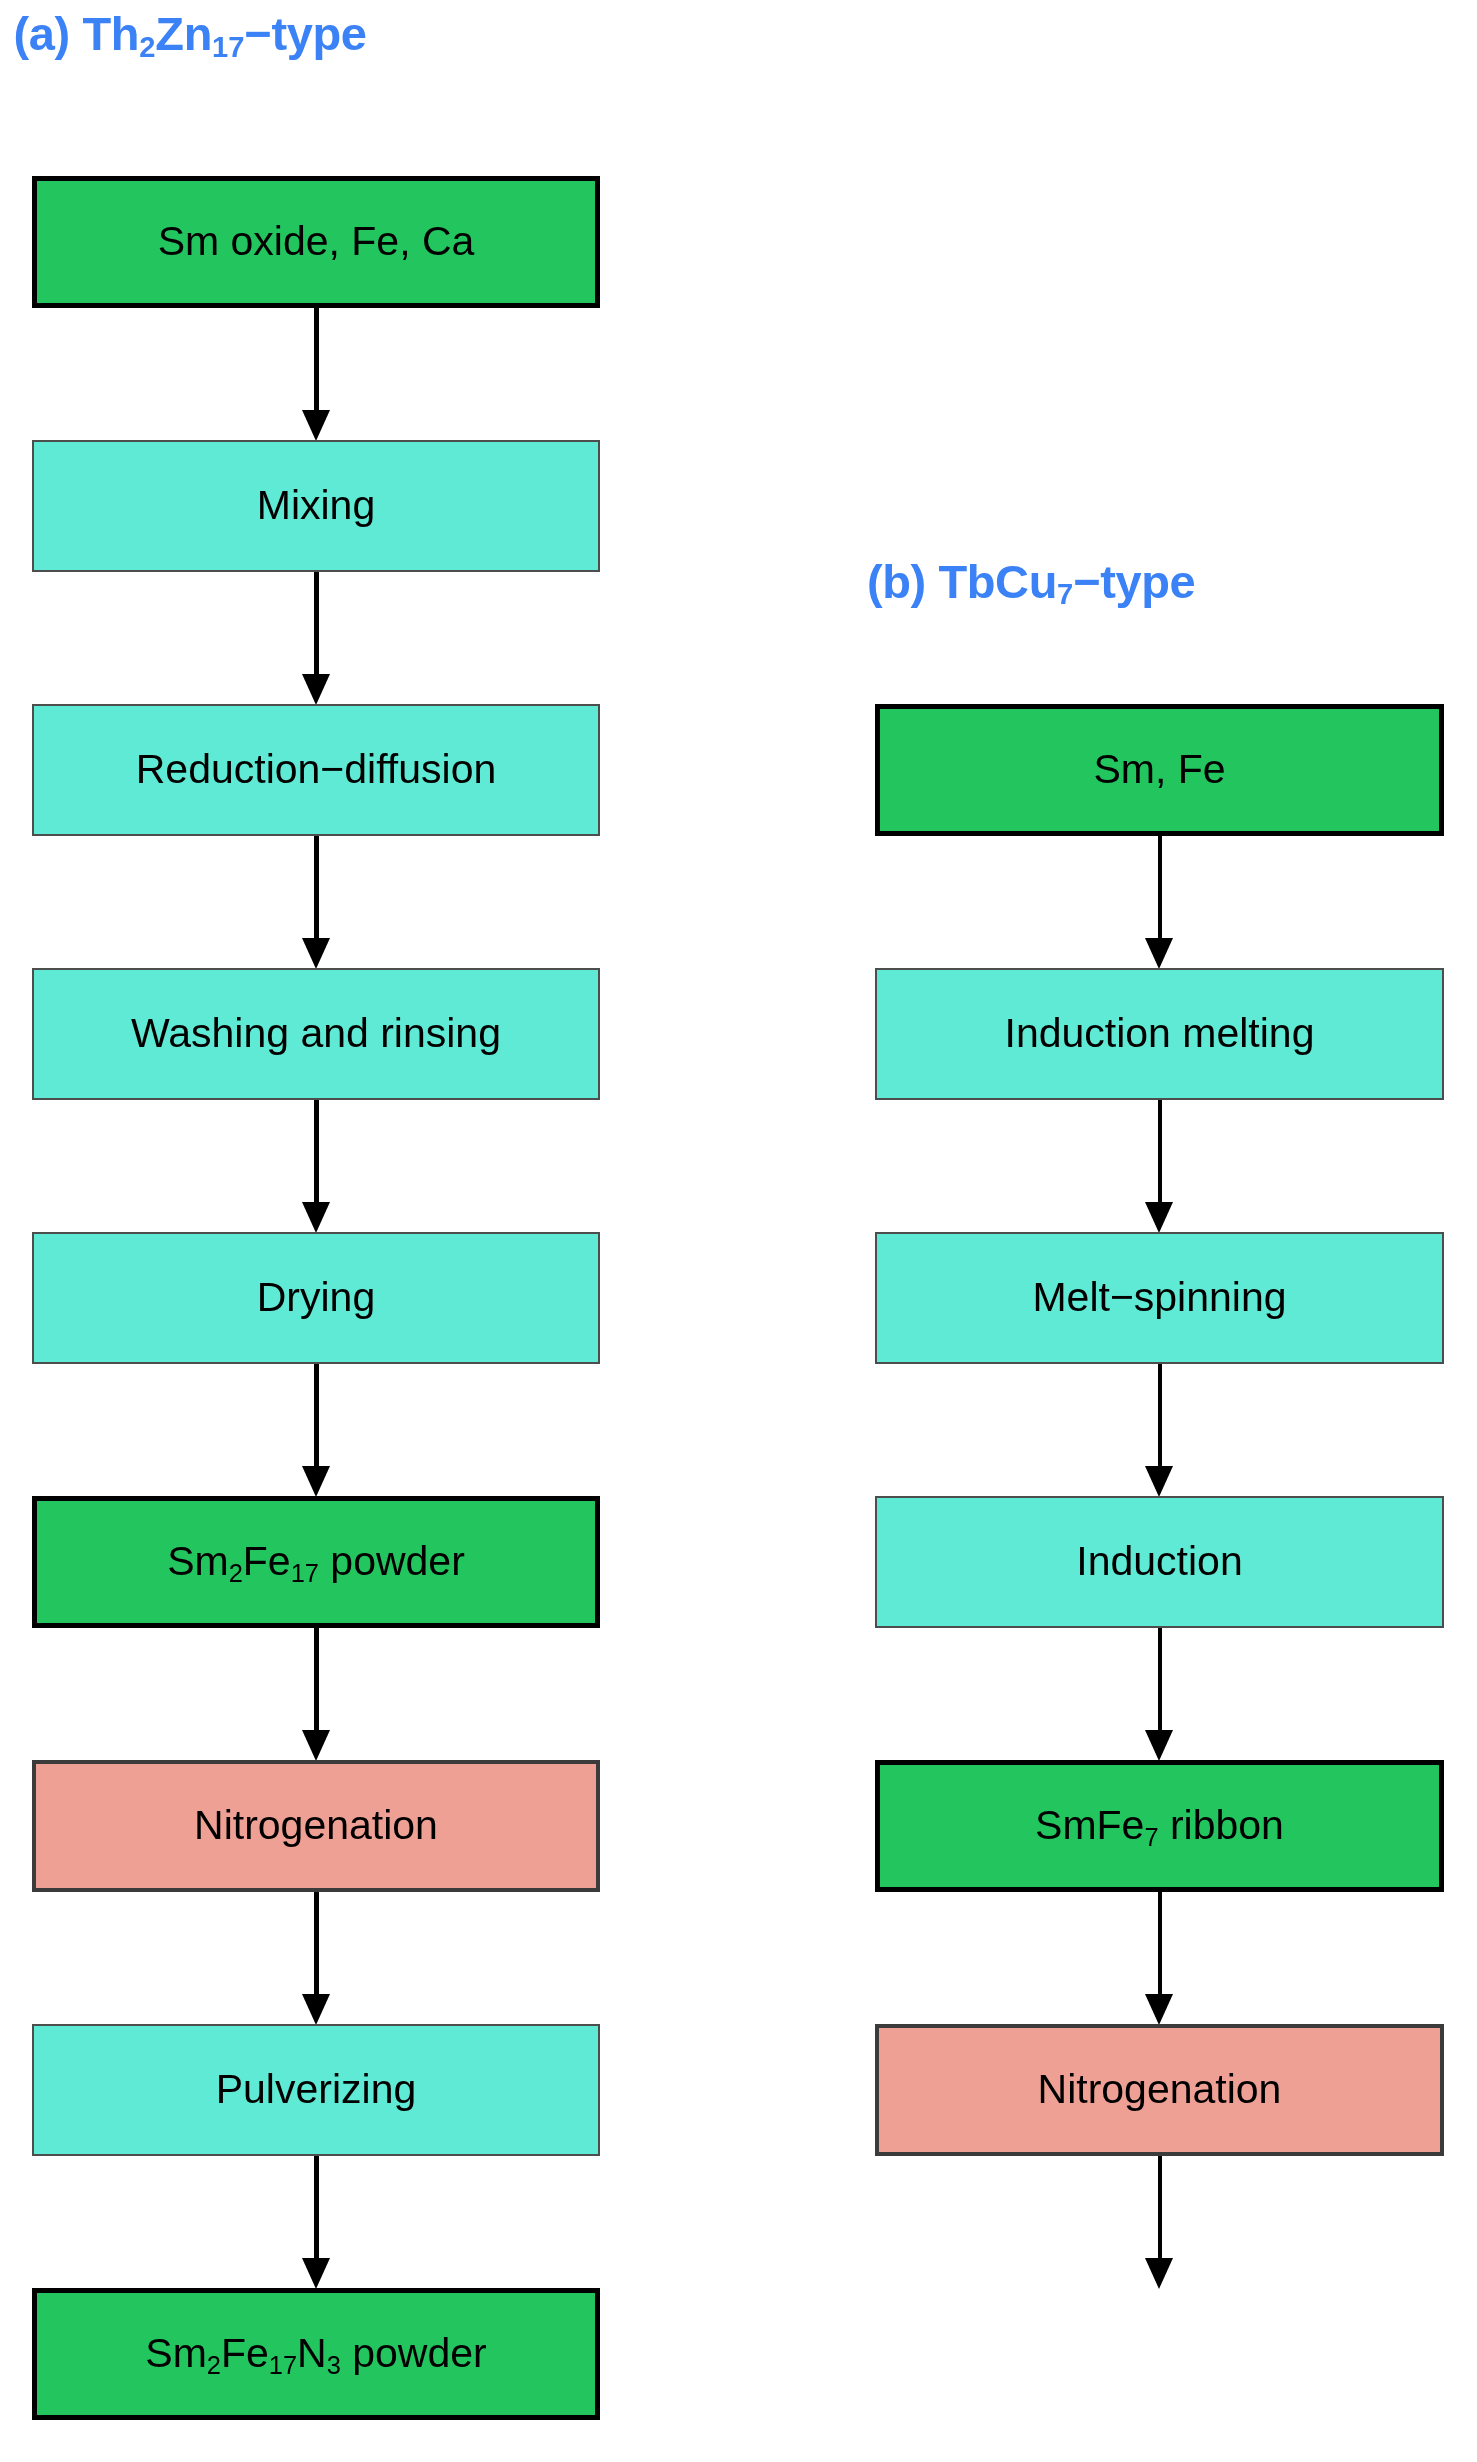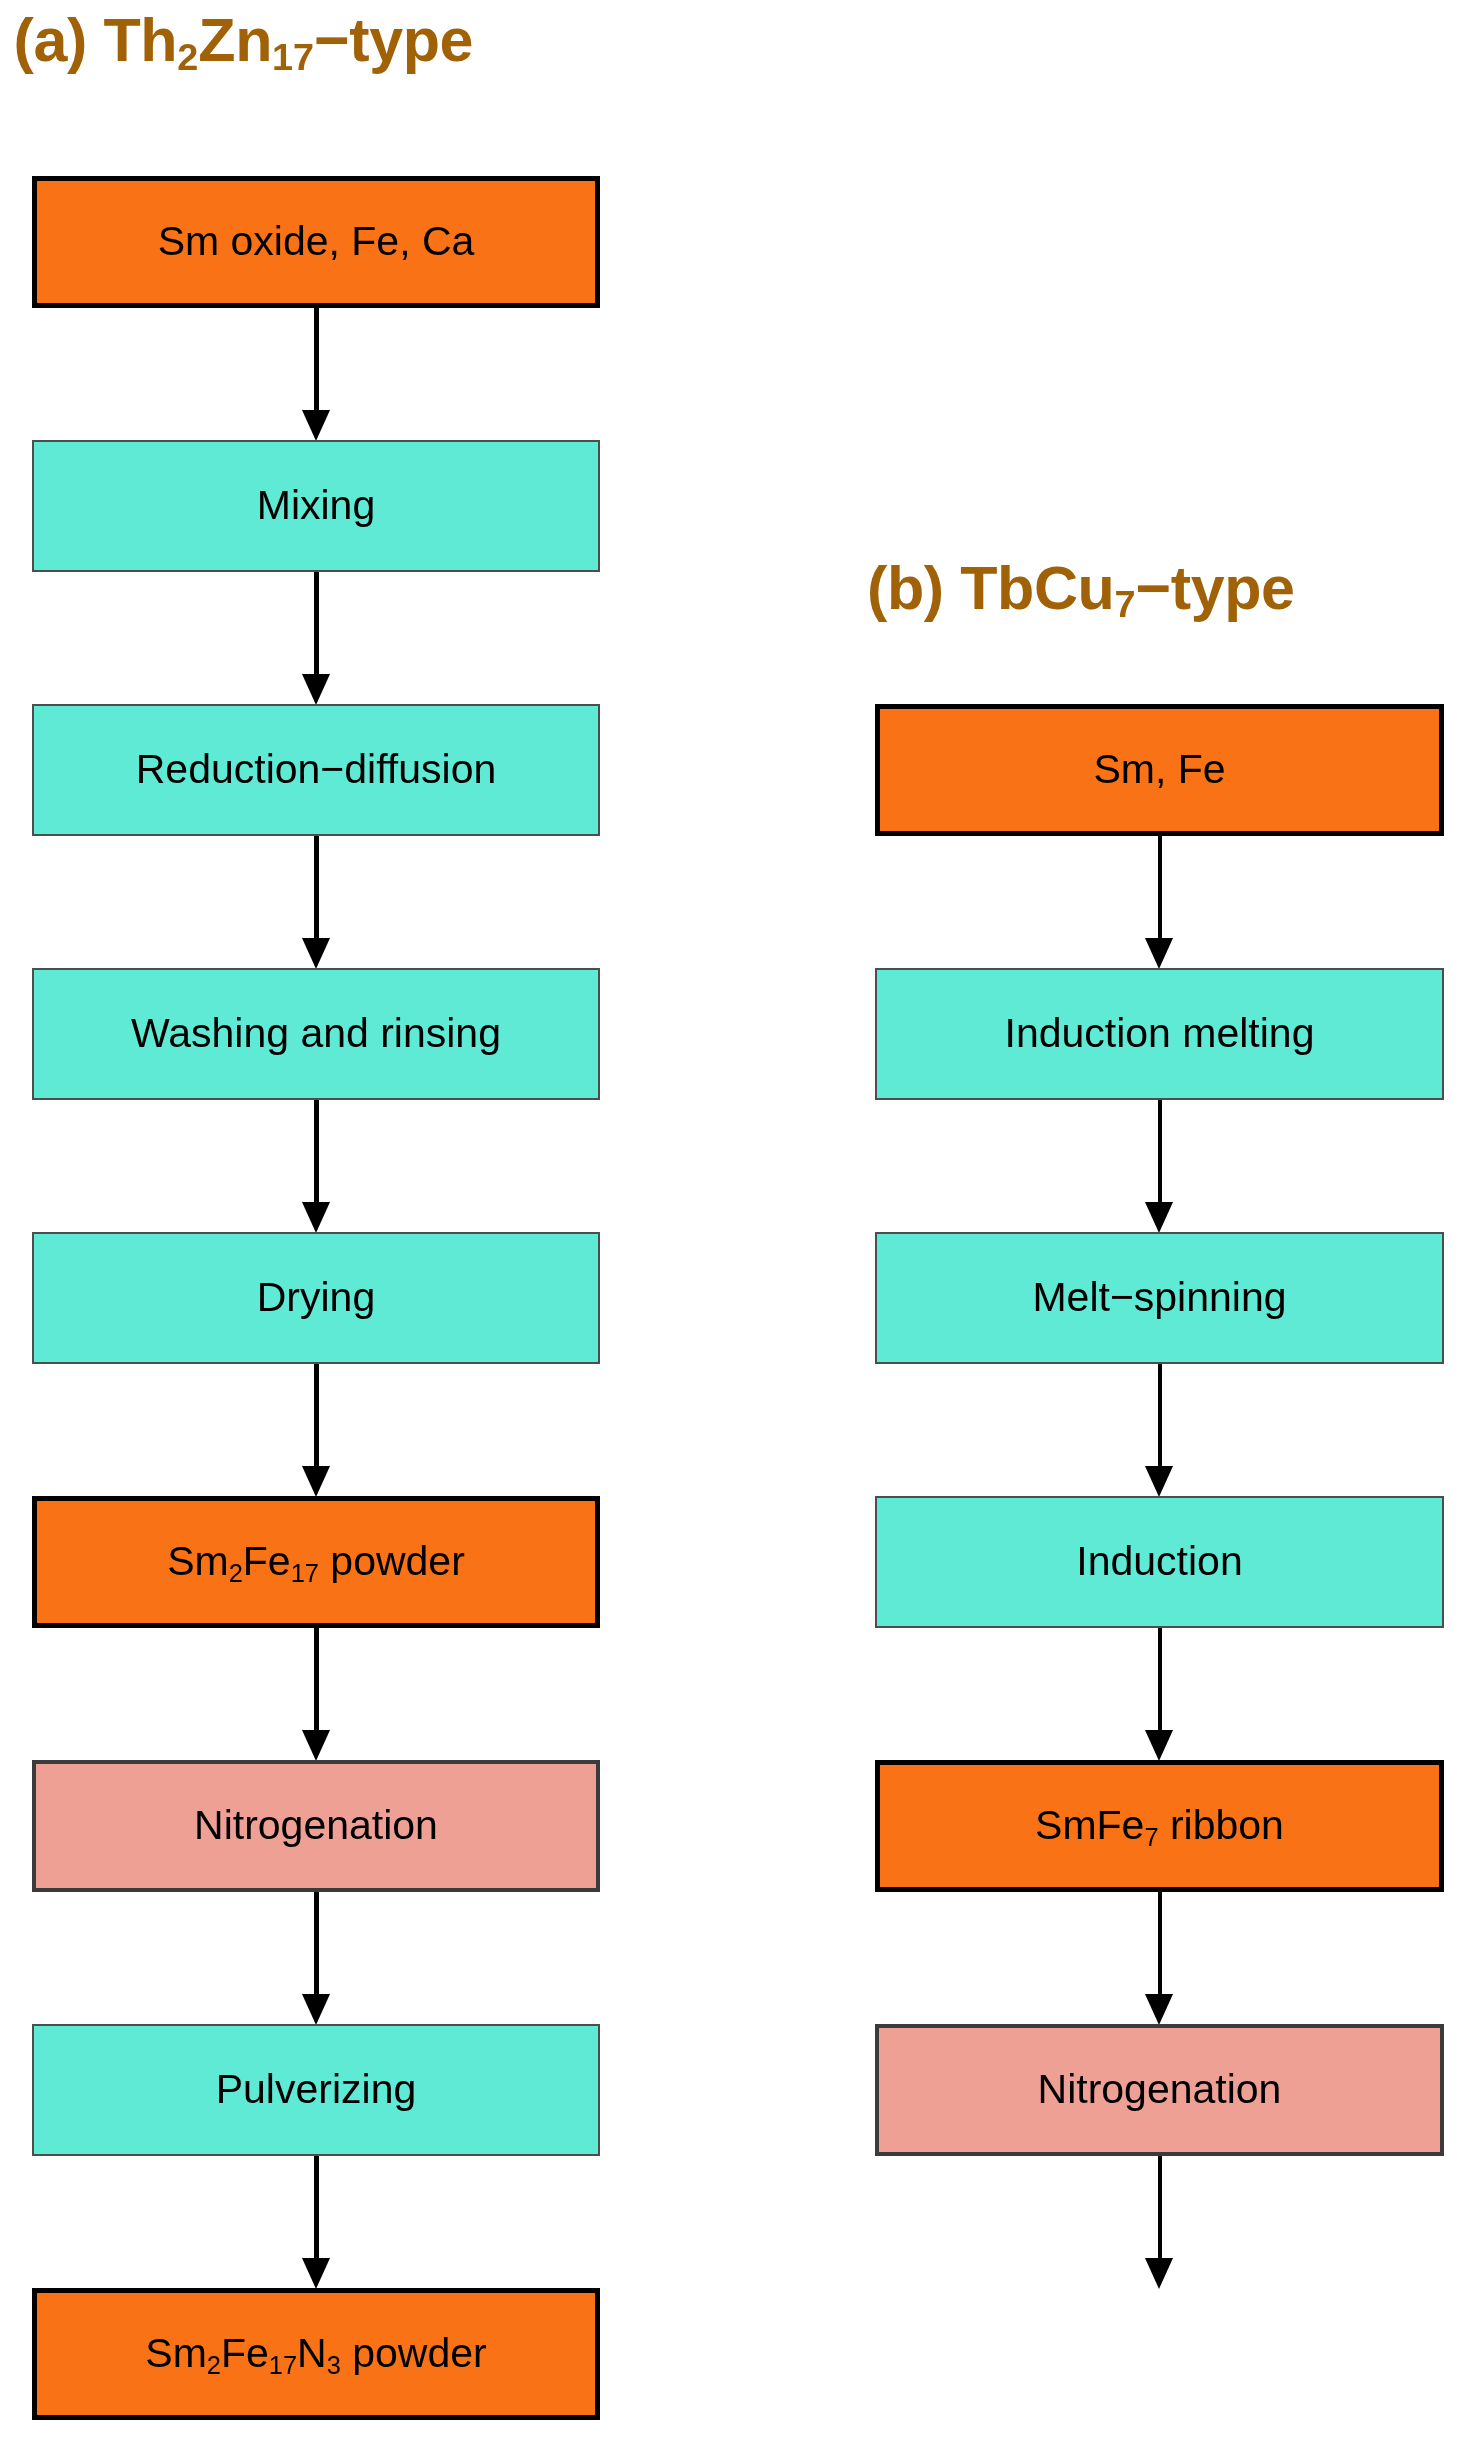--- a/index.html
+++ b/index.html
@@ -16,24 +16,24 @@
     width: 1477px;
     height: 2462px;
     background: #ffffff;
     overflow: hidden;
   }
 
   
   .panel-title {
     position: absolute;
     font-weight: bold;
-    font-size: 61px;
+    font-size: 47px;
     line-height: 1;
     white-space: nowrap;
-    color: #a16207;
+    color: #3b82f6;
     letter-spacing: -0.4px;
   }
   .panel-title .lbl {
     font-weight: bold;
   }
   .panel-title sub {
     font-size: 0.62em;
     vertical-align: baseline;
     position: relative;
     top: 0.22em;
@@ -55,21 +55,21 @@
     box-sizing: border-box;
     width: 100%;
     height: 132px;
     display: flex;
     align-items: center;
     justify-content: center;
     background: #5eead4;
     border: 2.5px solid #4d4d4d;
   }
   .node.fill-cyan {
-    background: #f97316;
+    background: #22c55e;
     border: 5.1px solid #000000;
   }
   .node.fill-pink {
     background: #efa095;
     border: 4.2px solid #3b3b3b;
   }
   .node-label {
     font-size: 41px;
     line-height: 1.05;
     color: #000000;

